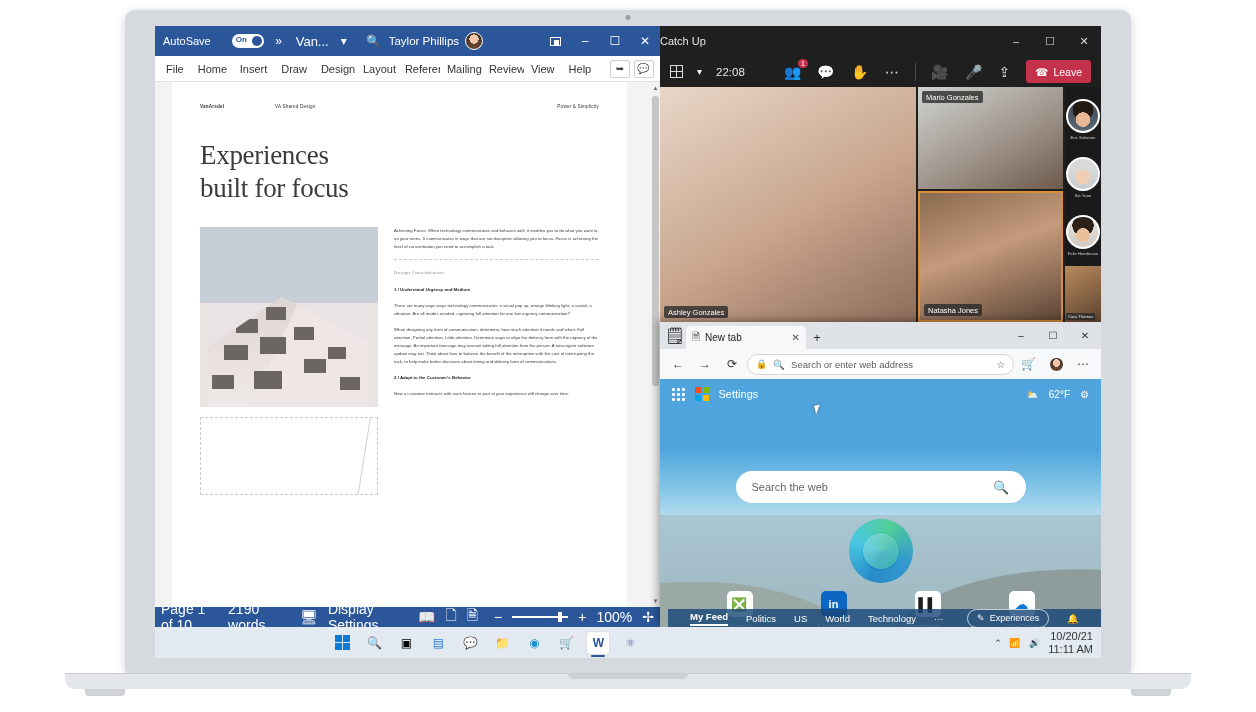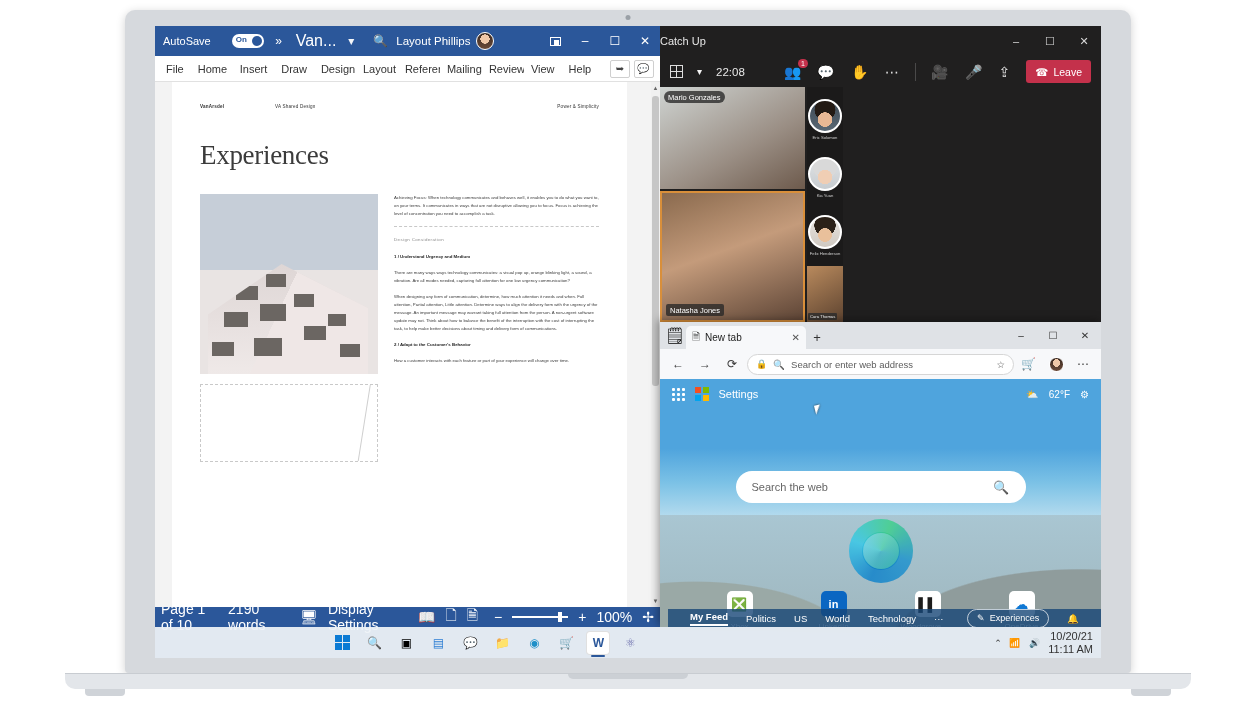--- a/index.html
+++ b/index.html
@@ -34,21 +34,21 @@
   #word { position:absolute; left:0; top:0; width:505px; height:601px; background:#fff;
           display:flex; flex-direction:column; }
   .w-title { height:30px; background:#2b579a; display:flex; align-items:center;
              color:#fff; font-size:11.5px; padding-left:8px; }
   .autosave { display:flex; align-items:center; gap:21px; }
   .autosave-label { font-size:11px; }
   .toggle { width:32px; height:14px; border-radius:8px; background:#fff; position:relative; }
   .toggle-text { position:absolute; left:4px; top:1px; font-size:8px; color:#2b579a; font-weight:bold;}
   .toggle-knob { position:absolute; right:2px; top:2px; width:10px; height:10px; border-radius:50%; background:#2b579a;}
   .chev { font-size:10px; opacity:.95; }
-  .w-doc-name { font-size:16px; margin-left:2px; }
+  .w-doc-name { font-size:13px; margin-left:2px; }
   .w-spacer { flex:1; }
   .w-user { display:flex; align-items:center; gap:6px; font-size:11.5px; }
   .avatar { width:18px; height:18px; border-radius:50%; background:
       radial-gradient(circle at 50% 38%, #f0c8a8 0 36%, transparent 37%),
       linear-gradient(#3a2a22,#6b4a38); border:1px solid #fff; }
   .w-btn { width:30px; height:30px; display:flex; align-items:center; justify-content:center;
            font-size:12px; color:#fff; }
   .icon-sq { width:11px; height:9px; border:1.2px solid #fff; position:relative;}
   .icon-sq:after{content:""; position:absolute; left:3px; top:2px; width:5px;height:5px; background:#fff;}
 
@@ -242,21 +242,21 @@
               <span class="toggle">
                 <span class="toggle-text">On</span>
                 <span class="toggle-knob"></span>
               </span>
             </div>
             <span class="w-btn">»</span>
             <span class="w-doc-name">Van...</span>
             <span class="w-btn chev">▾</span>
             <span class="w-btn">🔍</span>
             <div class="w-user">
-              <span>Layout Phillips</span>
+              <span>Taylor Phillips</span>
               <span class="avatar"></span>
             </div>
             <span class="w-spacer"></span>
             <span class="w-btn">
                 <span class="icon-sq"></span>
               </span>
             <span class="w-btn">–</span>
             <span class="w-btn">☐</span>
             <span class="w-btn close">✕</span>
           </div>
@@ -281,20 +281,21 @@
 
           <div class="w-page-area">
             <div class="w-page">
               <div class="doc-head">
                 <span class="brand">VanArsdel</span>
                 <span class="mid">VA Shared Design</span>
                 <span class="right">Power &amp; Simplicity</span>
               </div>
               <div class="doc-h1">
                 <div>Experiences</div>
+                <div>built for focus</div>
               </div>
               <div class="doc-cols">
                 <div class="doc-left">
                   <div class="doc-img">
                     <div class="bldg">
                       <span class="win" style="left:28px;top:22px;width:22px;height:14px;"></span>
                       <span class="win" style="left:58px;top:10px;width:20px;height:13px;"></span>
                       <span class="win" style="left:16px;top:48px;width:24px;height:15px;"></span>
                       <span class="win" style="left:52px;top:40px;width:26px;height:17px;"></span>
                       <span class="win" style="left:86px;top:30px;width:20px;height:13px;"></span>
@@ -370,23 +371,26 @@
               <span class="t-ic">🎤</span>
               <span class="t-ic">⇪</span>
               <span class="t-leave">
                 <span>☎</span>
                 <span>Leave</span>
               </span>
             </span>
           </div>
 
           <div class="t-stage">
+            <div class="tile" id="tile-main">
+              <span class="nm">Ashley Gonzales</span>
+            </div>
             <div id="tile-col">
               <div class="tile" id="tile-mario">
-                <span class="nm" style="bottom:auto; top:4px;border-radius:6px;">Mario Gonzales</span>
+                <span class="nm" style="bottom:auto; top:4px;">Mario Gonzales</span>
               </div>
               <div class="tile" id="tile-nat">
                 <span class="nm">Natasha Jones</span>
               </div>
             </div>
             <div id="t-rail">
               <div class="rail-p">
                 <span class="rail-av av1"></span>
                 <span class="rail-nm">Eric Solomon</span>
               </div>

